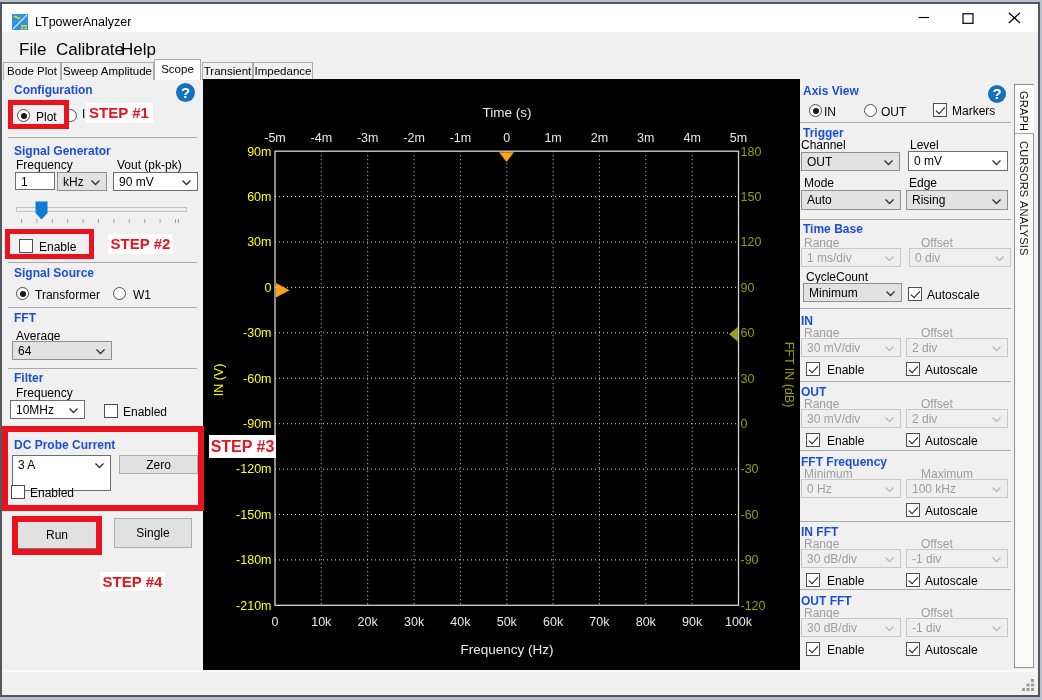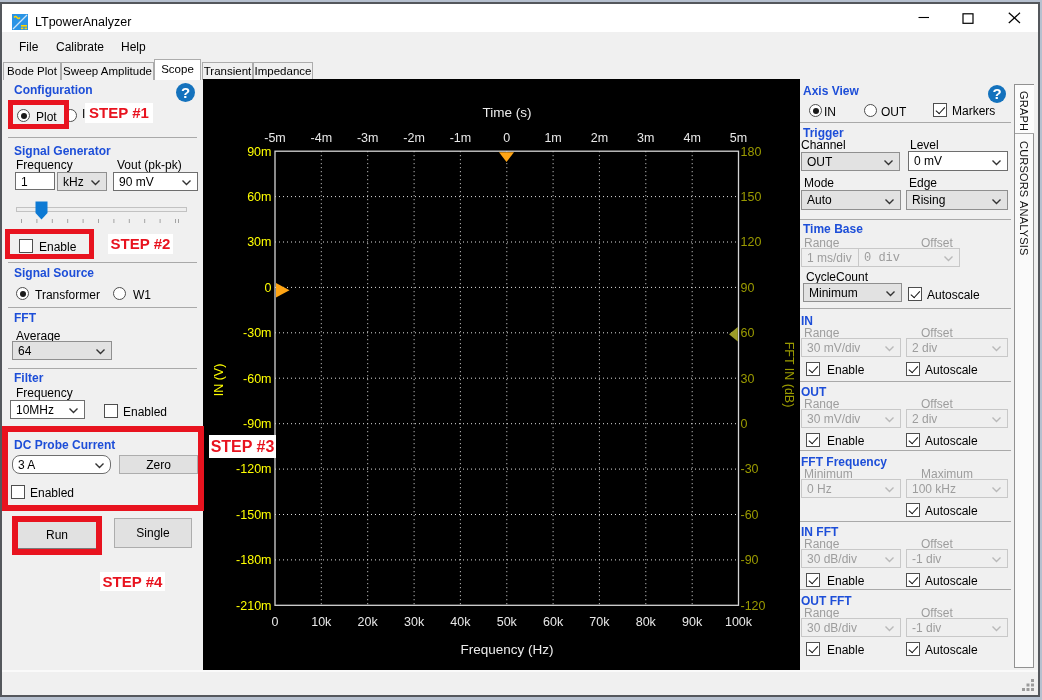--- a/index.html
+++ b/index.html
@@ -4,21 +4,21 @@
 <style>
 * { margin:0; padding:0; box-sizing:border-box; }
 html,body { width:1042px; height:700px; overflow:hidden; background:#b6c0cf;
   font-family:"Liberation Sans", sans-serif; }
 #frame { position:absolute; left:0px; top:2px; width:1040px; height:695px;
   border:2px solid #54575c; background:#f0f0f0; }
 #titlebar { position:absolute; left:2px; top:4px; width:1036px; height:28px; background:#ffffff; }
 #appicon { position:absolute; left:10px; top:10px; width:16px; height:16px; }
 #title { position:absolute; left:33px; top:11px; font-size:12.5px; color:#000; }
 #menubar { position:absolute; left:2px; top:32px; width:1036px; height:28px; background:#f0f0f0; font-size:12.5px; color:#000; }
-#menubar span { position:absolute; top:8px; font-size:12px; }
+#menubar span { position:absolute; top:8px; font-size:17px; }
 #tabbar { position:absolute; left:2px; top:60px; width:1036px; height:20px; background:#f0f0f0; }
 .tab { position:absolute; height:18px; background:#f0f0f0; border:1px solid #acacac; border-bottom:none;
   font-size:11.5px; color:#000; text-align:center; line-height:17px; white-space:nowrap; }
 #leftpanel { position:absolute; left:2px; top:80px; width:201px; height:590px; background:#f0f0f0; }
 #chart { position:absolute; left:203px; top:79px; width:597px; height:591px; background:#000; }
 #rightpanel { position:absolute; left:800px; top:80px; width:211px; height:590px; background:#f0f0f0; }
 #vtabs { position:absolute; left:1014px; top:84px; width:20px; height:584px; background:#fafafa; border:1px solid #919191; }
 .vtxt { position:absolute; left:3px; writing-mode:vertical-rl; font-size:11px; color:#111; letter-spacing:0.2px; }
 #statusbar { position:absolute; left:2px; top:670px; width:1036px; height:25px; background:#f0f0f0; border-top:2px solid #fafafa; font-size:12px; color:#000; }
 .hdr { position:absolute; font-size:12px; font-weight:bold; color:#1d4ed8; white-space:nowrap; }
@@ -153,21 +153,21 @@
 <div class="combo white" style="left:10px; top:400px; width:75px; height:19px;">
     <span class="t">10MHz</span>
     <svg class="chev" style="position:absolute; right:6px; top:7px;" width="9" height="6">
       <path d="M0.5 0.5 L4.5 4.5 L8.5 0.5" stroke="#333" stroke-width="1.4" fill="none"></path>
     </svg>
   </div>
 <div class="cb" style="left:104px; top:404px;"></div>
 <div class="lbl" style="left:123px; top:405px;">Enabled</div>
 <div class="redrect" style="left:2px; top:426px; width:202px; height:85px; border-width:6px;"></div>
 <div class="hdr" style="left:14px; top:438px;">DC Probe Current</div>
-<div class="combo white" style="left:12px; top:455px; width:99px; height:19px;border-radius:8px;">
+<div class="combo white" style="left:12px; top:455px; width:99px; height:36px;">
     <span class="t">3 A</span>
     <svg class="chev" style="position:absolute; right:6px; top:7px;" width="9" height="6">
       <path d="M0.5 0.5 L4.5 4.5 L8.5 0.5" stroke="#333" stroke-width="1.4" fill="none"></path>
     </svg>
   </div>
 <div class="btn" style="left:119px; top:455px; width:79px; height:19px; line-height:18px;">Zero</div>
 <div class="cb" style="left:11px; top:485px;"></div>
 <div class="lbl" style="left:30px; top:486px;">Enabled</div>
 <div class="redrect" style="left:12px; top:516px; width:90px; height:39px; border-width:6px;"></div>
 <div class="btn" style="left:17px; top:521px; width:80px; height:28px; line-height:27px; border-color:#7a7a7a;">Run</div>
@@ -300,21 +300,21 @@
 <div class="sep" style="left:800px; top:219px; width:211px;"></div>
 <div class="hdr" style="left:803px; top:222px;">Time Base</div>
 <div class="glbl" style="left:804px; top:236px;">Range</div>
 <div class="glbl" style="left:921px; top:236px;">Offset</div>
 <div class="combo dis" style="left:801px; top:248px; width:100px; height:19px;">
     <span class="t">1 ms/div</span>
     <svg style="position:absolute; right:6px; top:7px;" width="9" height="6">
       <path d="M0.5 0.5 L4.5 4.5 L8.5 0.5" stroke="#b9b9b9" stroke-width="1.4" fill="none"></path>
     </svg>
   </div>
-<div class="combo dis" style="left:858px; top:248px; width:102px; height:19px;font-family:Liberation Mono, monospace;">
+<div class="combo dis" style="left:909px; top:248px; width:102px; height:19px;">
     <span class="t">0 div</span>
     <svg style="position:absolute; right:6px; top:7px;" width="9" height="6">
       <path d="M0.5 0.5 L4.5 4.5 L8.5 0.5" stroke="#b9b9b9" stroke-width="1.4" fill="none"></path>
     </svg>
   </div>
 <div class="lbl" style="left:806px; top:270px;">CycleCount</div>
 <div class="combo" style="left:803px; top:283px; width:99px; height:19px;">
     <span class="t">Minimum</span>
     <svg style="position:absolute; right:6px; top:7px;" width="9" height="6">
       <path d="M0.5 0.5 L4.5 4.5 L8.5 0.5" stroke="#333" stroke-width="1.4" fill="none"></path>

